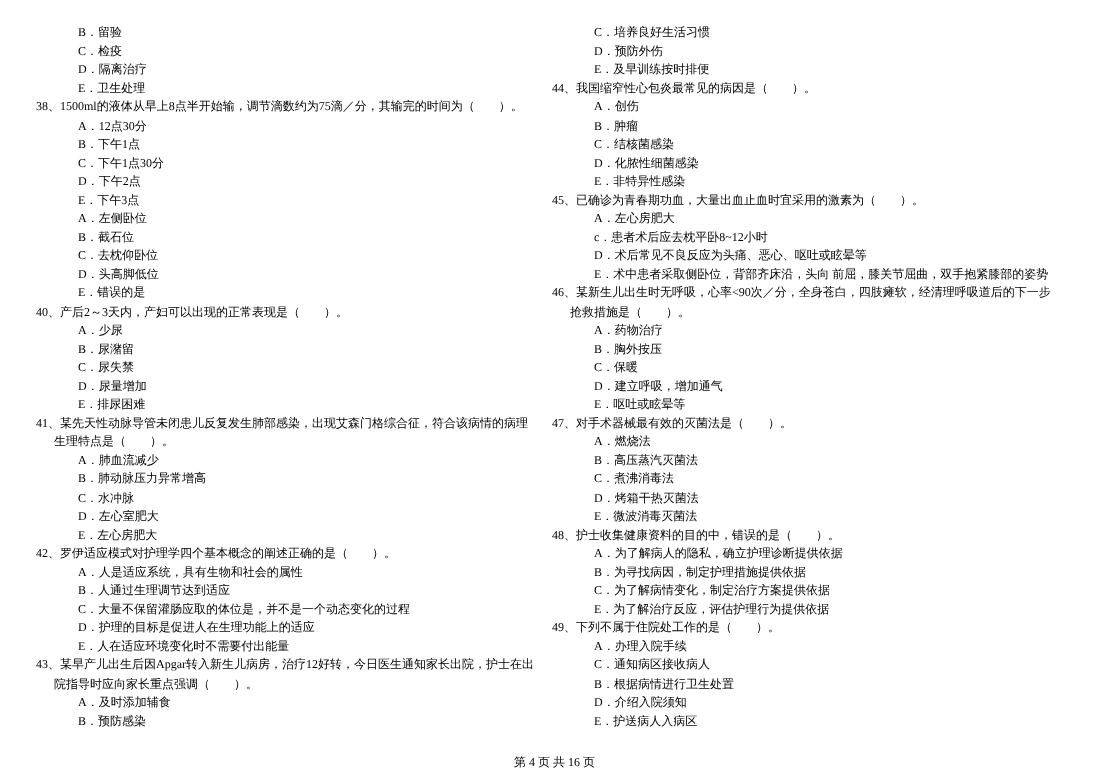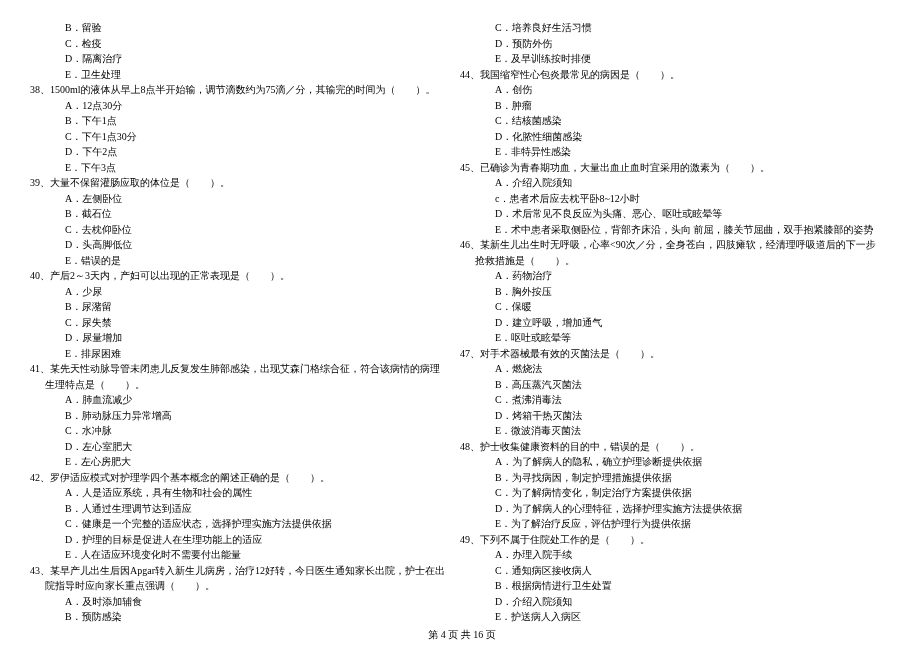--- a/index.html
+++ b/index.html
@@ -46,21 +46,20 @@
       <div class="line opt">B．留验</div>
       <div class="line opt">C．检疫</div>
       <div class="line opt">D．隔离治疗</div>
       <div class="line opt">E．卫生处理</div>
       <div class="line q">38、1500ml的液体从早上8点半开始输，调节滴数约为75滴／分，其输完的时间为（　　）。</div>
       <div class="line opt">A．12点30分</div>
       <div class="line opt">B．下午1点</div>
       <div class="line opt">C．下午1点30分</div>
       <div class="line opt">D．下午2点</div>
       <div class="line opt">E．下午3点</div>
-      <div class="line q">39、大量不保留灌肠应取的体位是（　　）。</div>
       <div class="line opt">A．左侧卧位</div>
       <div class="line opt">B．截石位</div>
       <div class="line opt">C．去枕仰卧位</div>
       <div class="line opt">D．头高脚低位</div>
       <div class="line opt">E．错误的是</div>
       <div class="line q">40、产后2～3天内，产妇可以出现的正常表现是（　　）。</div>
       <div class="line opt">A．少尿</div>
       <div class="line opt">B．尿潴留</div>
       <div class="line opt">C．尿失禁</div>
       <div class="line opt">D．尿量增加</div>
@@ -68,61 +67,60 @@
       <div class="line q">41、某先天性动脉导管未闭患儿反复发生肺部感染，出现艾森门格综合征，符合该病情的病理</div>
       <div class="line cont">生理特点是（　　）。</div>
       <div class="line opt">A．肺血流减少</div>
       <div class="line opt">B．肺动脉压力异常增高</div>
       <div class="line opt">C．水冲脉</div>
       <div class="line opt">D．左心室肥大</div>
       <div class="line opt">E．左心房肥大</div>
       <div class="line q">42、罗伊适应模式对护理学四个基本概念的阐述正确的是（　　）。</div>
       <div class="line opt">A．人是适应系统，具有生物和社会的属性</div>
       <div class="line opt">B．人通过生理调节达到适应</div>
-      <div class="line opt">C．健康是一个完整的适应状态，选择护理实施方法提供依据</div>
+      <div class="line opt">C．大量不保留灌肠应取的体位是，并不是一个动态变化的过程</div>
       <div class="line opt">D．护理的目标是促进人在生理功能上的适应</div>
       <div class="line opt">E．人在适应环境变化时不需要付出能量</div>
       <div class="line q">43、某早产儿出生后因Apgar转入新生儿病房，治疗12好转，今日医生通知家长出院，护士在出</div>
       <div class="line cont">院指导时应向家长重点强调（　　）。</div>
       <div class="line opt">A．及时添加辅食</div>
       <div class="line opt">B．预防感染</div>
     </div>
   <div class="col" id="col-right">
       <div class="line opt">C．培养良好生活习惯</div>
       <div class="line opt">D．预防外伤</div>
       <div class="line opt">E．及早训练按时排便</div>
       <div class="line q">44、我国缩窄性心包炎最常见的病因是（　　）。</div>
       <div class="line opt">A．创伤</div>
       <div class="line opt">B．肿瘤</div>
       <div class="line opt">C．结核菌感染</div>
       <div class="line opt">D．化脓性细菌感染</div>
       <div class="line opt">E．非特异性感染</div>
       <div class="line q">45、已确诊为青春期功血，大量出血止血时宜采用的激素为（　　）。</div>
-      <div class="line opt">A．介绍入院须知</div>
+      <div class="line opt">A．左心房肥大</div>
       <div class="line opt">c．患者术后应去枕平卧8~12小时</div>
       <div class="line opt">D．术后常见不良反应为头痛、恶心、呕吐或眩晕等</div>
       <div class="line opt">E．术中患者采取侧卧位，背部齐床沿，头向 前屈，膝关节屈曲，双手抱紧膝部的姿势</div>
       <div class="line q">46、某新生儿出生时无呼吸，心率&lt;90次／分，全身苍白，四肢瘫软，经清理呼吸道后的下一步</div>
       <div class="line cont">抢救措施是（　　）。</div>
       <div class="line opt">A．药物治疗</div>
       <div class="line opt">B．胸外按压</div>
       <div class="line opt">C．保暖</div>
       <div class="line opt">D．建立呼吸，增加通气</div>
       <div class="line opt">E．呕吐或眩晕等</div>
       <div class="line q">47、对手术器械最有效的灭菌法是（　　）。</div>
       <div class="line opt">A．燃烧法</div>
       <div class="line opt">B．高压蒸汽灭菌法</div>
       <div class="line opt">C．煮沸消毒法</div>
       <div class="line opt">D．烤箱干热灭菌法</div>
       <div class="line opt">E．微波消毒灭菌法</div>
       <div class="line q">48、护士收集健康资料的目的中，错误的是（　　）。</div>
       <div class="line opt">A．为了解病人的隐私，确立护理诊断提供依据</div>
       <div class="line opt">B．为寻找病因，制定护理措施提供依据</div>
       <div class="line opt">C．为了解病情变化，制定治疗方案提供依据</div>
-      <div class="line opt">D．为了解病人的心理特征，选择护理实施方法提供依据</div>
       <div class="line opt">E．为了解治疗反应，评估护理行为提供依据</div>
       <div class="line q">49、下列不属于住院处工作的是（　　）。</div>
       <div class="line opt">A．办理入院手续</div>
       <div class="line opt">C．通知病区接收病人</div>
       <div class="line opt">B．根据病情进行卫生处置</div>
       <div class="line opt">D．介绍入院须知</div>
       <div class="line opt">E．护送病人入病区</div>
     </div>
 </div>
 

